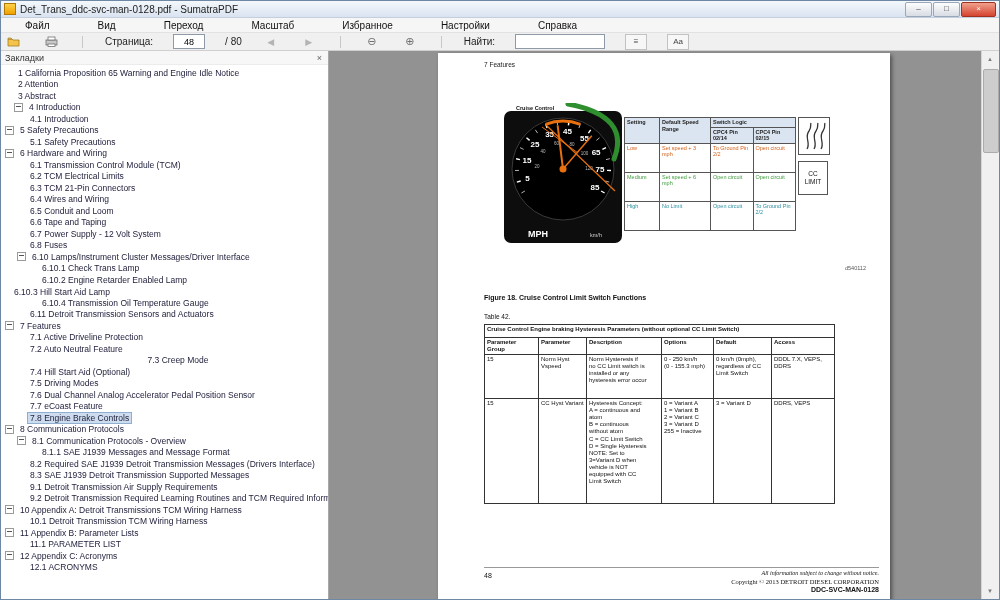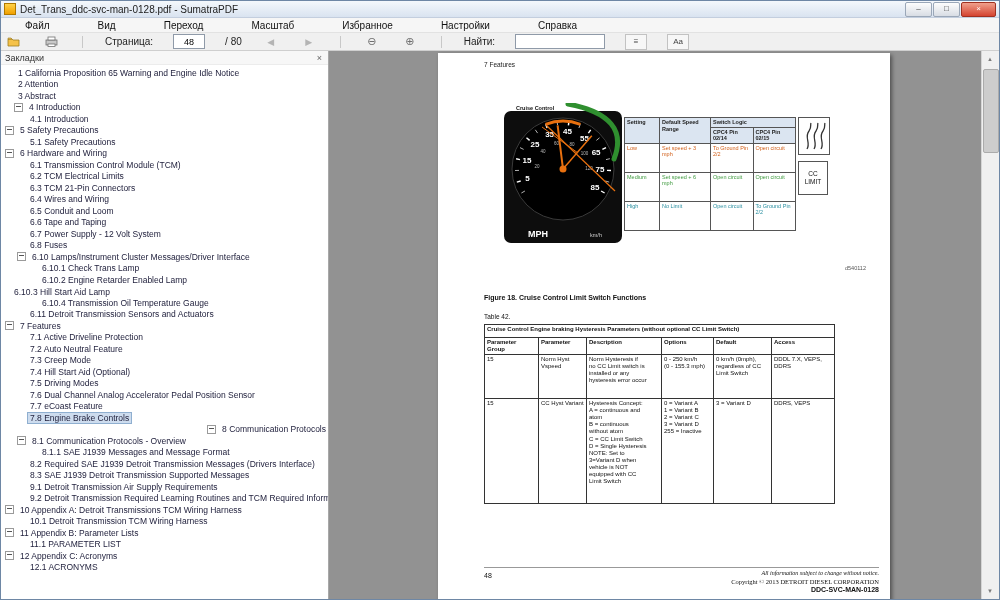--- a/index.html
+++ b/index.html
@@ -244,21 +244,21 @@
             <span class="lab">7 Features</span>
           </div>
           <div class="tree-row" style="padding-left: 16px;">
             <span class="tspacer"></span>
             <span class="lab">7.1 Active Driveline Protection</span>
           </div>
           <div class="tree-row" style="padding-left: 16px;">
             <span class="tspacer"></span>
             <span class="lab">7.2 Auto Neutral Feature</span>
           </div>
-          <div class="tree-row" style="padding-left: 16px;">
+          <div class="tree-row" style="padding-left: 16px; justify-content: center;">
             <span class="tspacer"></span>
             <span class="lab">7.3 Creep Mode</span>
           </div>
           <div class="tree-row" style="padding-left: 16px;">
             <span class="tspacer"></span>
             <span class="lab">7.4 Hill Start Aid (Optional)</span>
           </div>
           <div class="tree-row" style="padding-left: 16px;">
             <span class="tspacer"></span>
             <span class="lab">7.5 Driving Modes</span>
@@ -268,21 +268,21 @@
             <span class="lab">7.6 Dual Channel Analog Accelerator Pedal Position Sensor</span>
           </div>
           <div class="tree-row" style="padding-left: 16px;">
             <span class="tspacer"></span>
             <span class="lab">7.7 eCoast Feature</span>
           </div>
           <div class="tree-row selected" style="padding-left: 16px;">
             <span class="tspacer"></span>
             <span class="lab">7.8 Engine Brake Controls</span>
           </div>
-          <div class="tree-row" style="padding-left: 4px; justify-content: flex-end;">
+          <div class="tree-row" style="padding-left: 4px;">
             <span class="tbox"></span>
             <span class="lab">8 Communication Protocols</span>
           </div>
           <div class="tree-row" style="padding-left: 16px;">
             <span class="tbox"></span>
             <span class="lab">8.1 Communication Protocols - Overview</span>
           </div>
           <div class="tree-row" style="padding-left: 28px;">
             <span class="tspacer"></span>
             <span class="lab">8.1.1 SAE J1939 Messages and Message Format</span>

